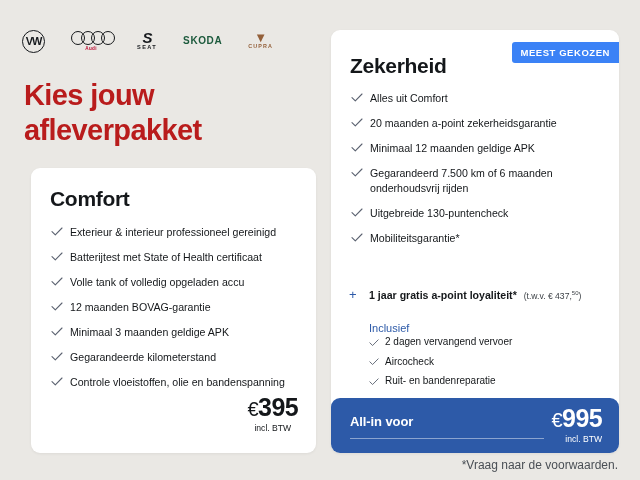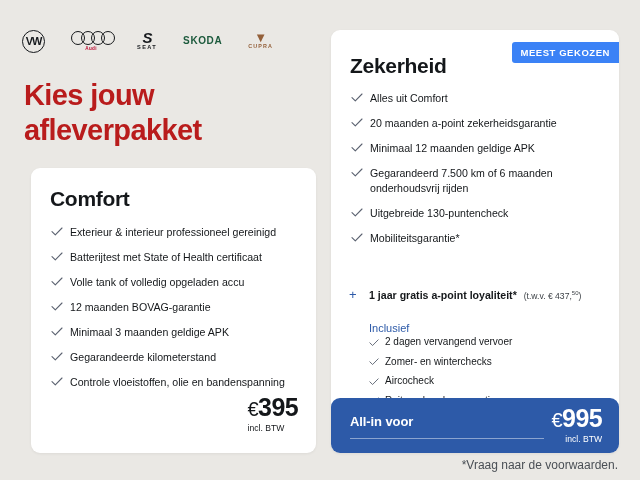--- a/index.html
+++ b/index.html
@@ -62,21 +62,21 @@
   .plus-row .plus{position:absolute;left:-1px;top:-1px;font-size:13px;color:#2d5aa8;font-weight:400;line-height:1;}
   .plus-row .twv{font-weight:400;font-size:8.6px;color:#3a3f44;margin-left:4px;}
   .plus-row .twv sup{font-size:6px;vertical-align:super;}
 
   .incl-head{position:absolute;left:38px;top:292px;font-size:11px;color:#2d5aa8;font-weight:400;}
   ul.sub{position:absolute;left:38px;top:305px;width:180px;list-style:none;margin:0;padding:0;}
   ul.sub li{position:relative;padding-left:16px;margin-bottom:6.5px;font-size:10px;color:#14171a;line-height:1.3;}
   ul.sub li .tick{position:absolute;left:0;top:1px;width:9px;height:7px;}
 
   
-  .c-price{position:absolute;right:18px;bottom:20px;text-align:left;}
+  .c-price{position:absolute;right:18px;bottom:20px;text-align:center;}
   .c-price .amount{font-size:25px;font-weight:700;color:#14171a;letter-spacing:-.6px;line-height:1;}
   .c-price .amount .eur{font-size:20px;font-weight:400;}
   .c-price .btw{font-size:8.6px;color:#14171a;margin-top:3px;}
 
   
   .bluebar{position:absolute;left:331px;top:398px;width:288px;height:55px;
            background:#2d5aa8;border-radius:9px;color:#fff;}
   .bluebar .allin{position:absolute;left:19px;top:16px;font-size:13px;font-weight:600;letter-spacing:-.1px;}
   .bluebar .rule{position:absolute;left:19px;top:40px;width:194px;height:1px;background:rgba(255,255,255,.45);}
   .bluebar .amount{position:absolute;right:17px;top:8px;font-size:25px;font-weight:700;letter-spacing:-.6px;line-height:1;text-align:right;}
@@ -207,23 +207,20 @@
       <span class="twv"><span>(t.w.v. € 437,</span><sup>50</sup><span>)</span></span>
     </div>
 
     <div class="incl-head">Inclusief</div>
     <ul class="sub">
         <li><span class="tick"><svg width="10" height="7.5" viewBox="0 0 12 9">
               <path d="M1 4.6 L4.3 7.8 L11 1" fill="none" stroke="#5b6270" stroke-width="1.1" stroke-linecap="round" stroke-linejoin="round"></path>
             </svg></span><span>2 dagen vervangend vervoer</span></li>
         <li><span class="tick"><svg width="10" height="7.5" viewBox="0 0 12 9">
               <path d="M1 4.6 L4.3 7.8 L11 1" fill="none" stroke="#5b6270" stroke-width="1.1" stroke-linecap="round" stroke-linejoin="round"></path>
-            </svg></span><span>Zomer- en winterchecks</span></li>
-        <li><span class="tick"><svg width="10" height="7.5" viewBox="0 0 12 9">
-              <path d="M1 4.6 L4.3 7.8 L11 1" fill="none" stroke="#5b6270" stroke-width="1.1" stroke-linecap="round" stroke-linejoin="round"></path>
             </svg></span><span>Aircocheck</span></li>
         <li><span class="tick"><svg width="10" height="7.5" viewBox="0 0 12 9">
               <path d="M1 4.6 L4.3 7.8 L11 1" fill="none" stroke="#5b6270" stroke-width="1.1" stroke-linecap="round" stroke-linejoin="round"></path>
             </svg></span><span>Ruit- en bandenreparatie</span></li>
       </ul>
 
   </div>
 
   <div class="bluebar">
     <div class="allin">All-in voor</div>

